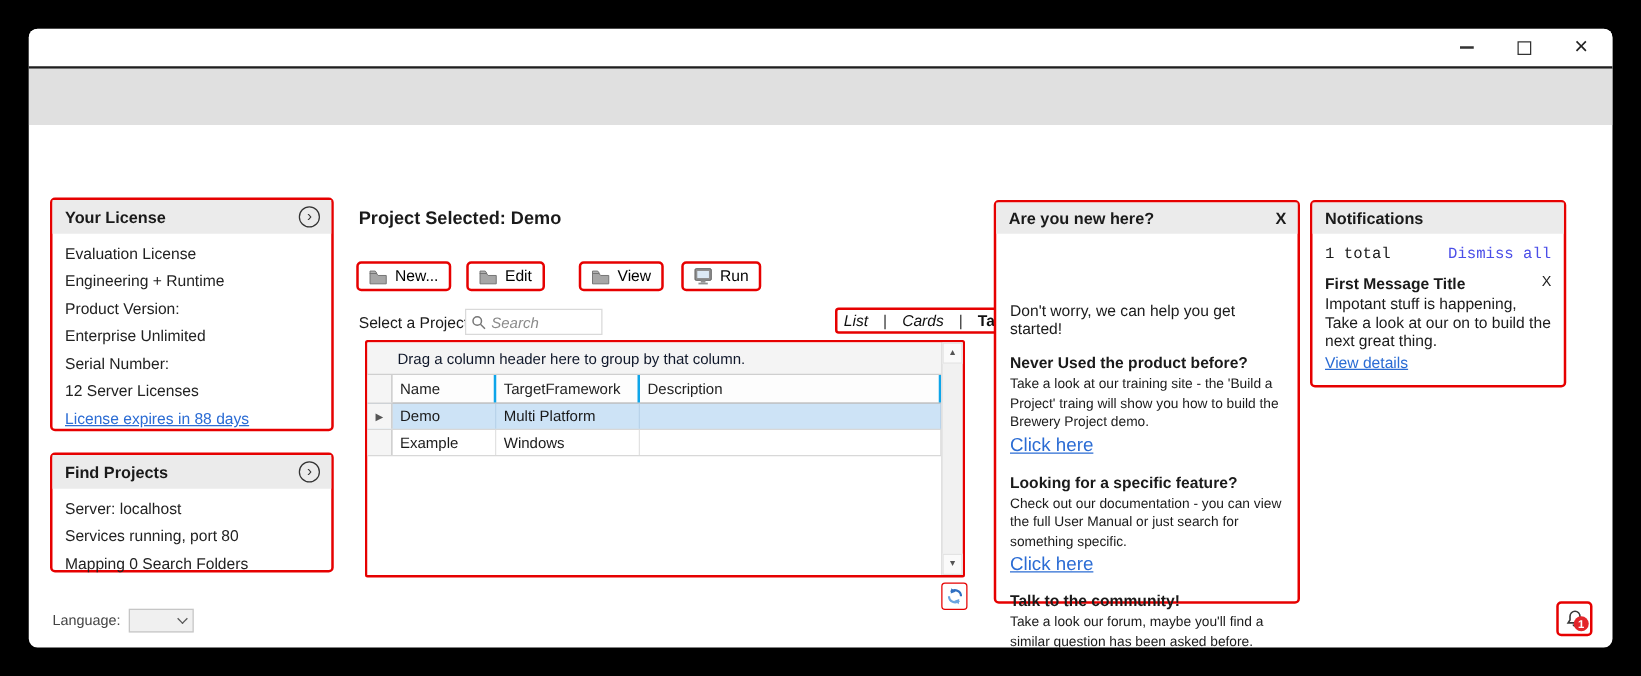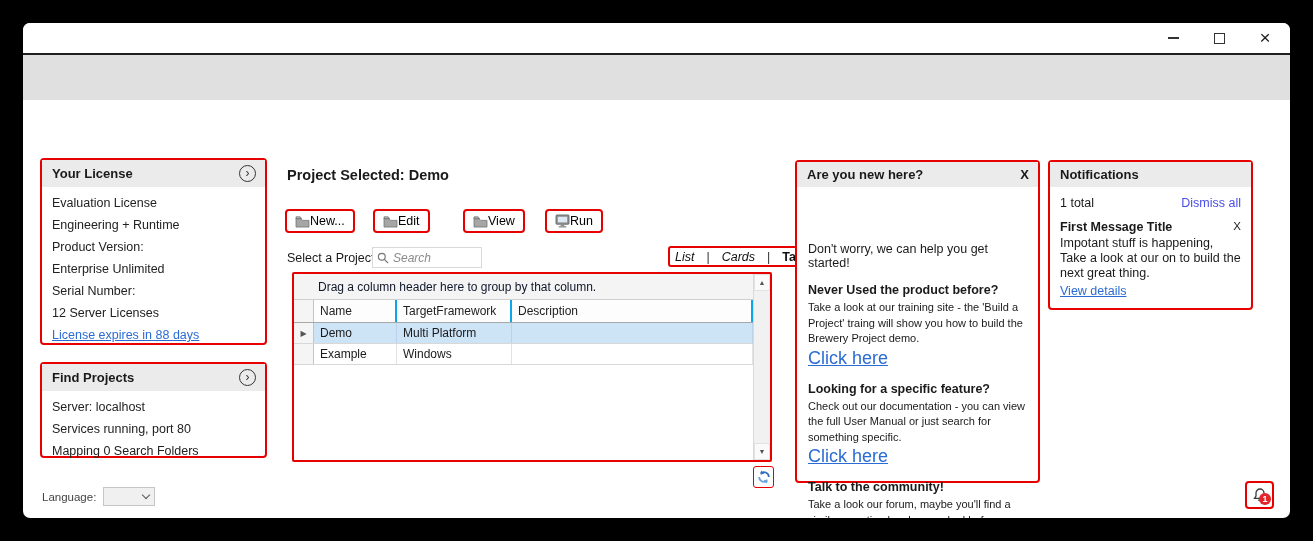--- a/index.html
+++ b/index.html
@@ -37,21 +37,21 @@
   .panel-x{font-size:13px;font-weight:bold;cursor:pointer;color:#1a1a1a;}
 
   .license-panel{left:17px;top:135px;width:227px;height:187px;}
   .find-panel{left:17px;top:339px;width:227px;height:96px;}
   .info-list{padding:5px 10px;}
   .info-item{font-size:12.5px;height:22px;display:flex;align-items:center;color:#222;}
   a.link{color:var(--link);text-decoration:underline;cursor:pointer;}
 
   
   .page-title{position:absolute;left:264px;top:144px;font-size:14.5px;font-weight:bold;}
-  .tool-btn{position:absolute;top:186px;height:24px;display:inline-flex;align-items:center;border:2px solid var(--red);border-radius:4px;background:#fff;padding:0 8px;font-size:12.5px;cursor:pointer;}
+  .tool-btn{position:absolute;top:186px;height:24px;display:inline-flex;align-items:center;gap:6px;border:2px solid var(--red);border-radius:4px;background:#fff;padding:0 8px;font-size:12.5px;cursor:pointer;}
   .select-label{position:absolute;left:264px;top:228px;font-size:12.5px;}
   .search-box{position:absolute;left:349px;top:224px;width:110px;height:21px;border:1px solid #d9d9d9;display:flex;align-items:center;padding:0 4px;background:#fff;}
   .search-box input{border:none;outline:none;width:80px;font-size:12px;font-style:italic;color:#555;font-family:"Liberation Sans",sans-serif;background:transparent;margin-left:4px;}
   .search-box input::placeholder{color:#8a8a8a;font-style:italic;}
   .view-toggle{position:absolute;left:645px;top:223px;height:21px;border:2px solid var(--red);border-radius:3px;background:#fff;display:flex;align-items:center;padding:0 5px;font-size:12.5px;gap:12px;}
   .view-toggle .vt{cursor:pointer;font-style:italic;color:#111;}
   .view-toggle .vt.active{font-style:normal;font-weight:bold;}
   .vt-sep{color:#333;}
 
   
@@ -78,26 +78,26 @@
 
   .refresh-btn{position:absolute;left:730px;top:443px;width:21px;height:22px;border:1.5px solid var(--red);border-radius:3px;background:#fff;display:flex;align-items:center;justify-content:center;cursor:pointer;}
 
   
   .help-panel{left:772px;top:137px;width:245px;height:323px;}
   .help-body{padding:8px 11px;margin-top:45px;}
   .help-intro{font-size:12.5px;margin-top:2px;}
   .help-section{margin-top:13px;}
   .help-heading{font-size:12.5px;font-weight:bold;}
   .help-text{font-size:11px;margin-top:3px;line-height:15.5px;}
-  .help-link{font-size:18px;display:inline-block;margin-top:1px;}
+  .help-link{font-size:15px;display:inline-block;margin-top:1px;}
 
   
   .notif-panel{left:1025px;top:137px;width:205px;height:150px;}
   .notif-body{padding:5px 10px;}
-  .notif-row{display:flex;justify-content:space-between;align-items:center;height:22px;}
+  .notif-row{display:flex;justify-content:space-between;align-items:center;height:22px;font-family:Liberation Mono, monospace;}
   .notif-total{font-size:12.5px;}
   .dismiss-all{font-size:12.5px;color:var(--indigo);cursor:pointer;}
   .msg-title-row{display:flex;justify-content:space-between;margin-top:6px;}
   .msg-title{font-size:12.5px;font-weight:bold;}
   .msg-x{font-size:11.5px;cursor:pointer;color:#222;}
   .msg-body{font-size:12.5px;line-height:15px;margin-top:2px;}
   .msg-link{font-size:12.5px;}
 
   
   .language-row{position:absolute;left:19px;top:464px;display:flex;align-items:center;gap:7px;}

